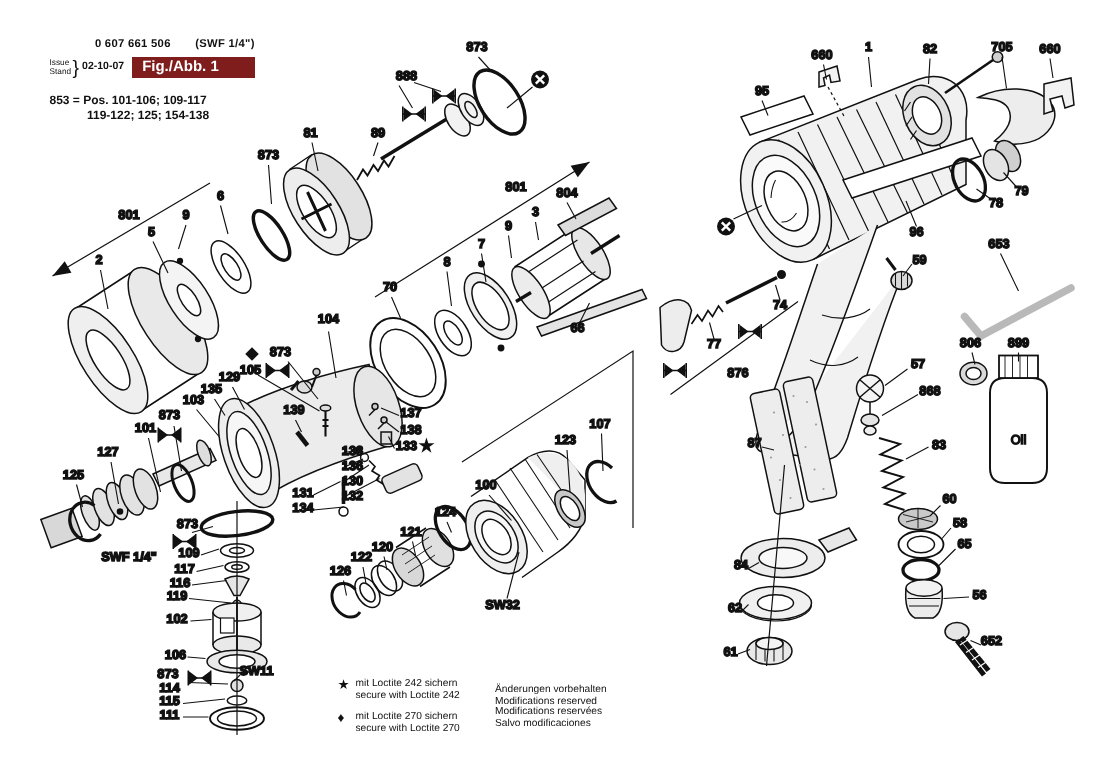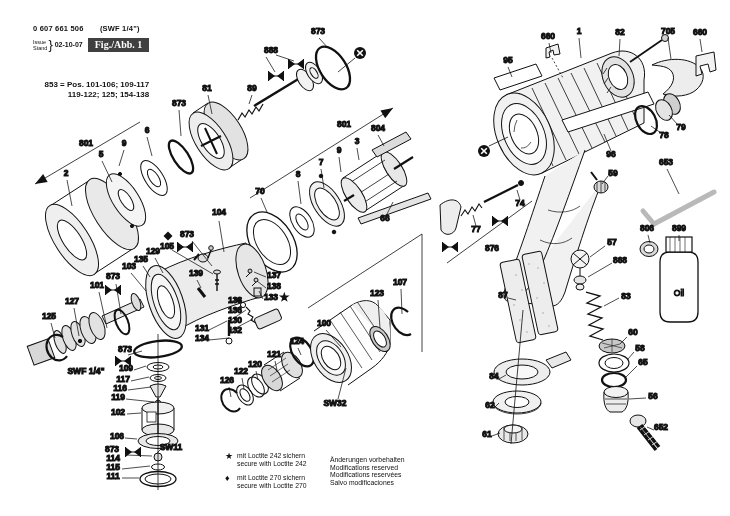--- a/index.html
+++ b/index.html
@@ -1,28 +1,28 @@
 <!DOCTYPE html>
 <html><head>
 <meta charset="utf-8">
 <style>
   html,body{margin:0;padding:0;background:#fff;}
   #stage{position:relative;width:730px;height:516px;background:#fff;overflow:hidden;
          font-family:"Liberation Sans",sans-serif;color:#111;}
   #scene{position:absolute;left:0;top:0;}
   .hdr{position:absolute;left:33px;top:24px;}
-  .hdr-line1{font-size:7.5px;font-weight:bold;letter-spacing:.2px;}
+  .hdr-line1{font-size:7.5px;font-weight:bold;letter-spacing:.2px;text-align:right;}
   .hdr-line1 .variant{margin-left:14px;}
   .hdr-line2{display:flex;align-items:center;margin-top:4px;height:15px;}
   .issue-stand{font-size:5.5px;line-height:6px;}
   .brace{font-size:13px;font-weight:200;margin:0 2px 0 1px;}
   .issue-date{font-size:7px;font-weight:bold;}
-  .fig-box{background:#404040;color:#fff;font-size:10px;font-weight:bold;
-           padding:1px 7px 2px 7px;margin-left:5px;font-family:Liberation Serif, serif;}
-  .pos-note{margin-top:28px;font-size:8px;font-weight:bold;line-height:10px;text-align:right;}
+  .fig-box{background:#7f1d1d;color:#fff;font-size:10px;font-weight:bold;
+           padding:1px 24px 2px 7px;margin-left:5px;}
+  .pos-note{margin-top:10px;font-size:8px;font-weight:bold;line-height:10px;}
   .pos-note .indent{padding-left:25px;}
   .legend-symbols{position:absolute;left:225px;top:452px;font-size:6.8px;line-height:8px;}
   .leg-row{display:flex;margin-bottom:6px;}
   .leg-sym{font-size:9px;width:12px;}
   .legend-notes{position:absolute;left:330px;top:456px;font-size:6.8px;line-height:7.6px;}
   .plabel{font:bold 8.5px "Liberation Sans",sans-serif;text-anchor:middle;fill:#111;}
   .plabel.normal{font-weight:normal;}
   svg *{vector-effect:none;}
 </style>
 </head>

